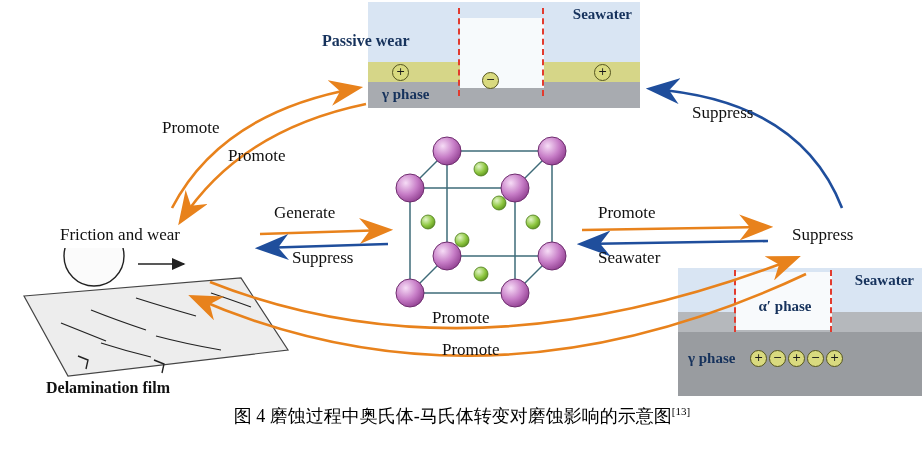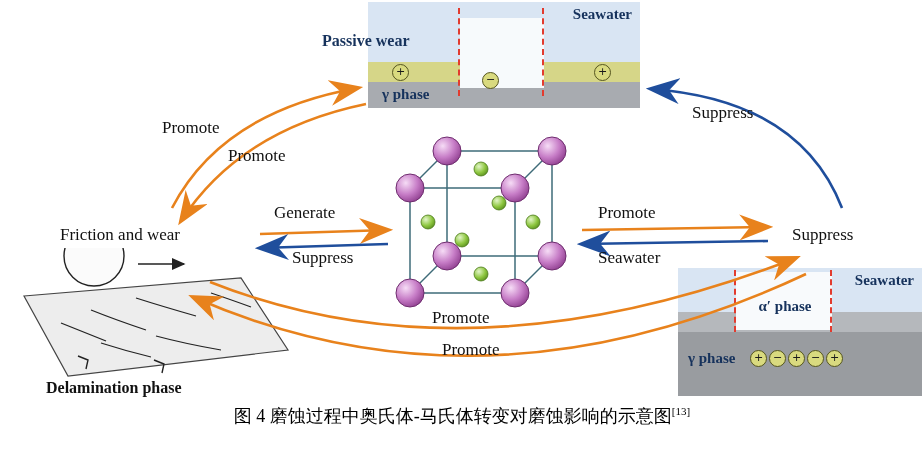--- a/index.html
+++ b/index.html
@@ -70,21 +70,21 @@
       <path d="M130,50 q25,8 60,18" fill="none" stroke="#222" stroke-width="1.2"></path>
       <path d="M150,88 q30,8 65,14" fill="none" stroke="#222" stroke-width="1.2"></path>
       <path d="M95,95 q25,8 50,14" fill="none" stroke="#222" stroke-width="1.2"></path>
       <path d="M205,45 q18,6 40,14" fill="none" stroke="#222" stroke-width="1.2"></path>
       <path d="M72,108 l10,4 l-2,9" fill="none" stroke="#222" stroke-width="1.4"></path>
       <path d="M148,112 l10,4 l-2,9" fill="none" stroke="#222" stroke-width="1.4"></path>
       <circle cx="88" cy="8" r="30" fill="#FBFBFB" stroke="#222" stroke-width="1.4"></circle>
       <line x1="132" y1="16" x2="178" y2="16" stroke="#222" stroke-width="1.5" marker-end="url(#mBk)"></line>
     </svg>
   </div>
-  <span class="lbl" style="left:46px;top:379px;font-weight:bold;font-size:16px;">Delamination phase</span>
+  <span class="lbl" style="left:46px;top:379px;font-weight:bold;font-size:16px;">Delamination film</span>
 
   <svg class="crystal" width="195" height="205" style="left:385px;top:136px;">
     <defs>
       <radialGradient id="gP" cx="35%" cy="32%" r="75%">
         <stop offset="0%" stop-color="#F6DCF6"></stop>
           <stop offset="55%" stop-color="#C77DC7"></stop>
           <stop offset="100%" stop-color="#8E3D8E"></stop>
       </radialGradient>
       <radialGradient id="gG" cx="35%" cy="32%" r="75%">
         <stop offset="0%" stop-color="#E2F5C8"></stop>

